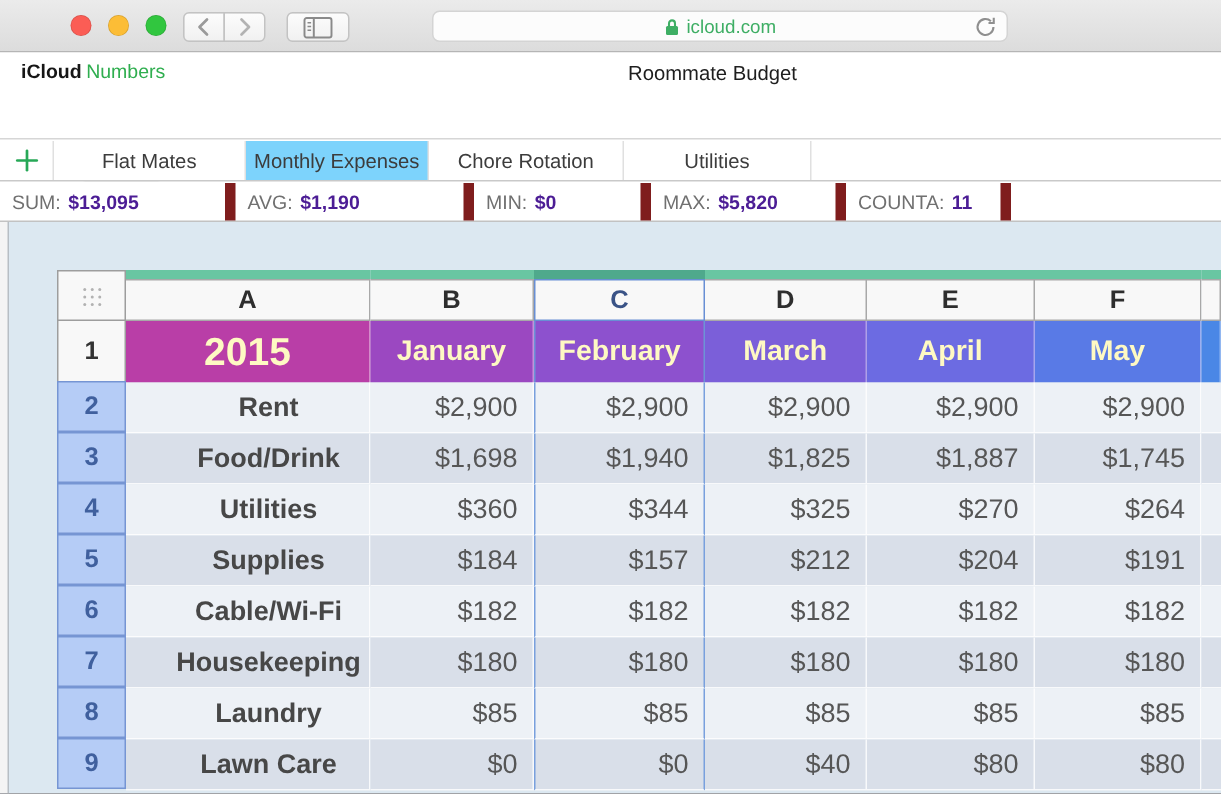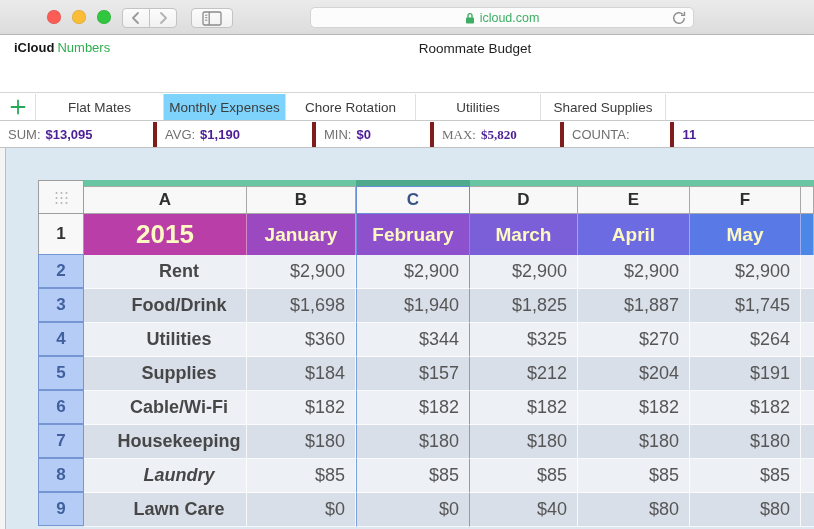--- a/index.html
+++ b/index.html
@@ -12,21 +12,21 @@
     background:linear-gradient(#ebebeb,#dcdcdc);border-bottom:1px solid #b5b5b5;}
   .tl{position:absolute;top:10px;width:14px;height:14px;border-radius:50%;box-shadow:inset 0 0 0 .5px rgba(0,0,0,.15);}
   .tl.r{left:47px;background:#fb5d55;} .tl.y{left:72px;background:#fcbd36;} .tl.g{left:97px;background:#31c63f;}
   .navgroup{position:absolute;left:122px;top:8px;display:flex;}
   .cbtn{height:20px;background:linear-gradient(#fcfcfc,#f1f1f1);border:1px solid #c3c3c3;
     display:flex;align-items:center;justify-content:center;}
   .cbtn.back{width:28px;border-radius:4px 0 0 4px;}
   .cbtn.fwd{width:28px;border-radius:0 4px 4px 0;margin-left:-1px;}
   .cbtn.side{position:absolute;left:191px;top:8px;width:42px;border-radius:4px;}
   .urlbar{position:absolute;left:288px;top:7px;width:384px;height:21px;background:#fcfcfc;
-    border:1px solid #d4d4d4;border-radius:5px;display:flex;align-items:center;justify-content:center;gap:5px;margin-left:22px;}
+    border:1px solid #d4d4d4;border-radius:5px;display:flex;align-items:center;justify-content:center;gap:5px;}
   .urltext{font-size:12.5px;color:#3eae64;}
   .reload{position:absolute;right:7px;top:3px;}
 
   
   .toolbar{position:absolute;left:0;top:35px;right:0;height:58px;background:#fff;border-bottom:1px solid #d6d6d6;}
   .brand{position:absolute;left:14px;top:5px;font-size:13px;color:#161616;font-weight:bold;}
   .brand .nm{color:#2fae4f;font-weight:normal;margin-left:3px;}
   .doctitle{position:absolute;left:475px;top:6px;transform:translateX(-50%);font-size:13.5px;color:#1e1e1e;white-space:nowrap;}
   .viewbtn{position:absolute;left:14px;top:62px;}
   .zoomctl{position:absolute;left:52px;top:61px;width:58px;height:25px;border:1px solid #c9c9c9;border-radius:5px;
@@ -38,21 +38,21 @@
 
   
   .tabbar{position:absolute;left:0;top:94px;right:0;height:27px;background:#fff;border-bottom:1px solid #c9c9c9;display:flex;}
   .tabadd{width:36px;height:100%;border-right:1px solid #e0e0e0;display:flex;align-items:center;justify-content:center;}
   .tab{height:100%;border-right:1px solid #e0e0e0;display:flex;align-items:center;justify-content:center;
     font-size:13.5px;color:#3c3c3c;white-space:nowrap;}
 
   
   .statsbar{position:absolute;left:0;top:122px;right:0;height:26px;background:#fff;border-bottom:1px solid #c2c2c2;
     display:flex;font-size:13px;}
-  .stat{height:25px;display:flex;align-items:center;padding-left:8px;border-right:4px solid #7f1d1d;}
+  .stat{height:25px;display:flex;align-items:center;padding-left:8px;border-right:7px solid #7f1d1d;}
   .stat .lb{color:#707070;} .stat .vl{color:#4c1d95;font-weight:bold;margin-left:5px;}
 
   
   .canvas{position:absolute;left:0;top:148px;right:0;bottom:0;overflow:hidden;}
   .leftstrip{position:absolute;left:0;top:0;width:6px;height:100%;background:#f4f4f4;border-right:1px solid #b7bec4;}
   .sheet{position:absolute;left:38px;top:32px;width:776px;}
   .srow{display:flex;}
   .cell{flex:0 0 auto;display:flex;align-items:center;justify-content:center;overflow:hidden;}
   .corner{width:46px;height:34px;background:#f8f8f8;border:1px solid #9d9d9d;}
   .colwrap{display:flex;flex-direction:column;flex:0 0 auto;}
@@ -220,43 +220,42 @@
       <svg width="16" height="16" viewBox="0 0 16 16">
         <line x1="8" y1="1.5" x2="8" y2="14.5" stroke="#27a857" stroke-width="1.8" stroke-linecap="round"></line>
         <line x1="1.5" y1="8" x2="14.5" y2="8" stroke="#27a857" stroke-width="1.8" stroke-linecap="round"></line>
       </svg>
     </div>
     <div id="tabs-host" style="display:flex;height:100%;">
         <div class="tab" style="width: 128px;">Flat Mates</div>
         <div class="tab" style="width: 122px; background: #7dd3fc;">Monthly Expenses</div>
         <div class="tab" style="width: 130px;">Chore Rotation</div>
         <div class="tab" style="width: 125px;">Utilities</div>
-        <div class="tab" style="width: 125px;">Shared Supplies</div>
       </div>
   </div>
 
   <div class="statsbar">
     <div id="stats-host" style="display:flex;height:100%;">
         <div class="stat" style="width: 157px;">
           <span class="lb">SUM:</span>
           <span class="vl">$13,095</span>
         </div>
         <div class="stat" style="width: 159px;">
           <span class="lb">AVG:</span>
           <span class="vl">$1,190</span>
         </div>
         <div class="stat" style="width: 118px;">
           <span class="lb">MIN:</span>
           <span class="vl">$0</span>
         </div>
-        <div class="stat" style="width: 130px; font-family: Liberation Serif, serif;">
+        <div class="stat" style="width: 130px;">
           <span class="lb">MAX:</span>
           <span class="vl">$5,820</span>
         </div>
-        <div class="stat" style="width: 110px; gap: 48px;">
+        <div class="stat" style="width: 110px;">
           <span class="lb">COUNTA:</span>
           <span class="vl">11</span>
         </div>
       </div>
   </div>
 
   <div class="canvas" style="background: rgb(220, 232, 241);">
     <div class="leftstrip"></div>
     <div class="sheet" id="sheet-host">
         <div class="srow">
@@ -367,21 +366,21 @@
           <div class="cell dcell cat rowdark" style="width: 163px;">Housekeeping</div>
           <div class="cell dcell val rowdark" style="width: 109px;">$180</div>
           <div class="cell dcell val rowdark sel" style="width: 114px;">$180</div>
           <div class="cell dcell val rowdark" style="width: 108px;">$180</div>
           <div class="cell dcell val rowdark" style="width: 112px;">$180</div>
           <div class="cell dcell val rowdark" style="width: 111px;">$180</div>
           <div class="cell dcell rowdark" style="width: 13px; border-right: none;"></div>
         </div>
         <div class="srow">
           <div class="cell rhead">8</div>
-          <div class="cell dcell cat rowlight" style="width: 163px; font-style: italic;">Laundry</div>
+          <div class="cell dcell cat rowlight" style="width: 163px;">Laundry</div>
           <div class="cell dcell val rowlight" style="width: 109px;">$85</div>
           <div class="cell dcell val rowlight sel" style="width: 114px;">$85</div>
           <div class="cell dcell val rowlight" style="width: 108px;">$85</div>
           <div class="cell dcell val rowlight" style="width: 112px;">$85</div>
           <div class="cell dcell val rowlight" style="width: 111px;">$85</div>
           <div class="cell dcell rowlight" style="width: 13px; border-right: none;"></div>
         </div>
         <div class="srow">
           <div class="cell rhead">9</div>
           <div class="cell dcell cat rowdark" style="width: 163px;">Lawn Care</div>

